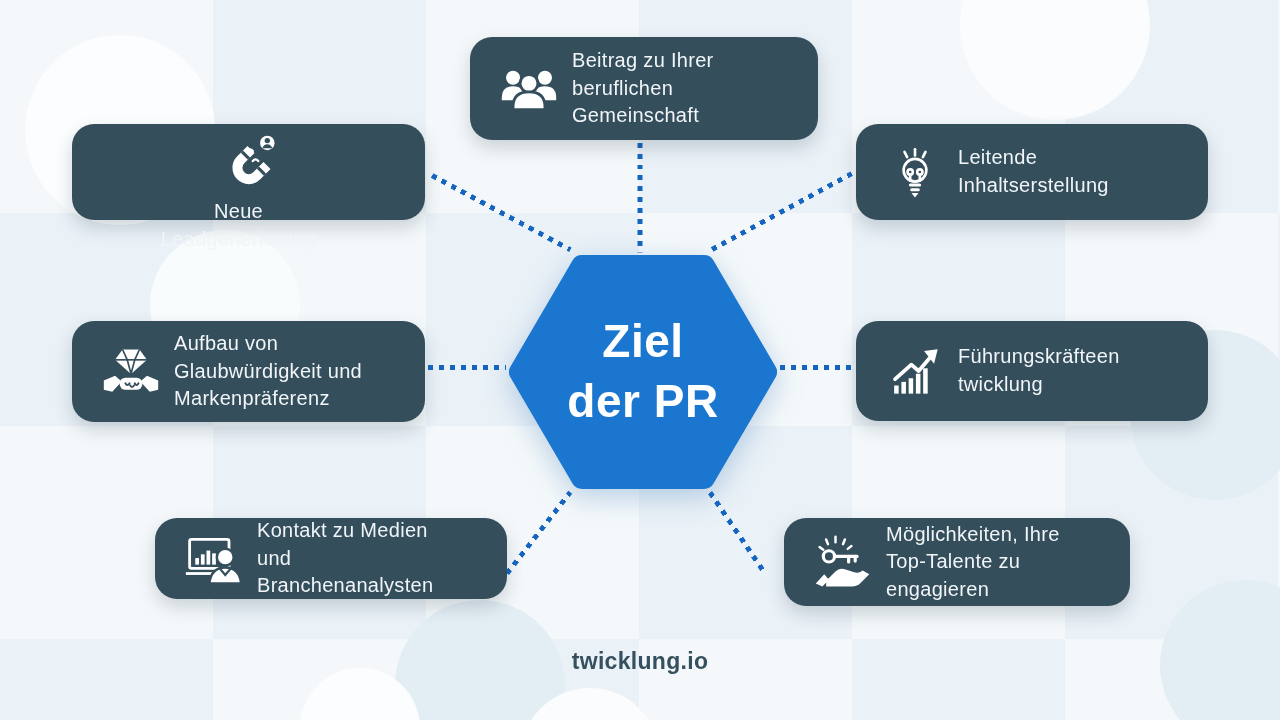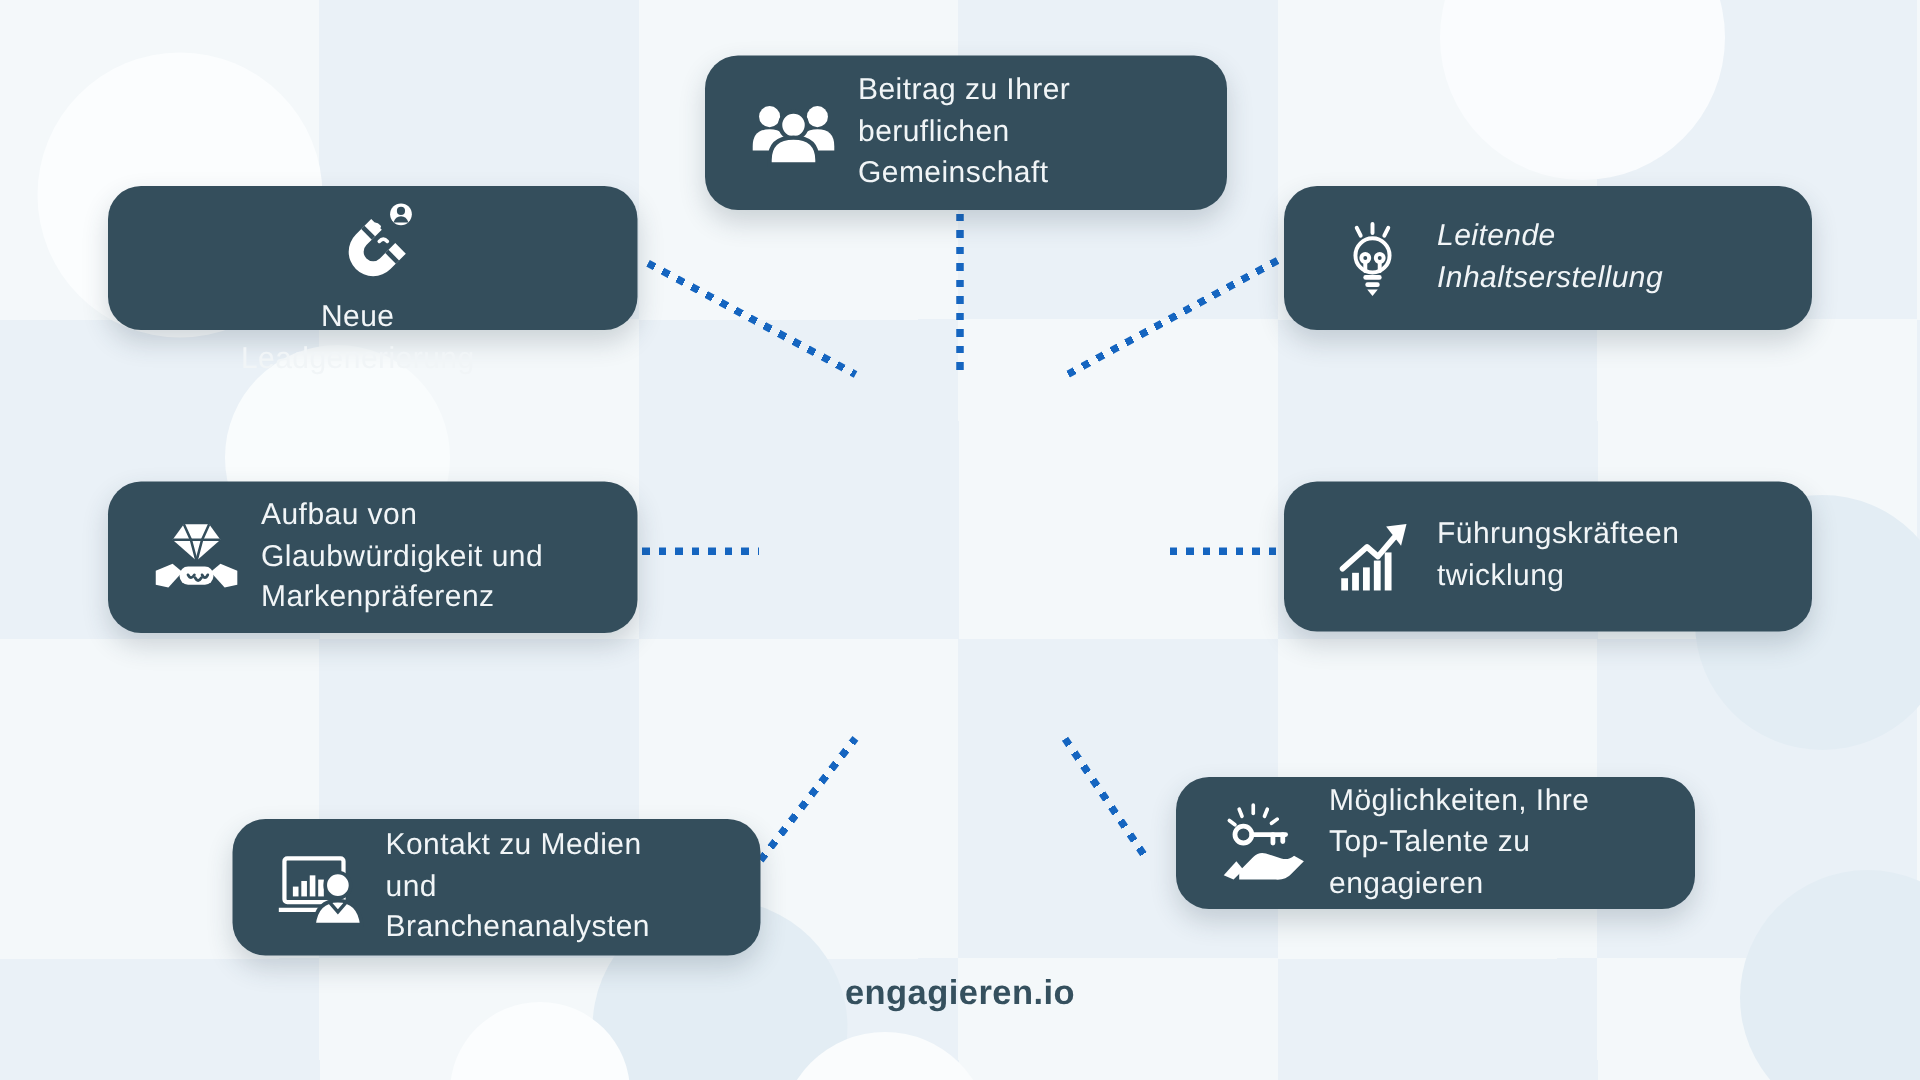--- a/index.html
+++ b/index.html
@@ -57,24 +57,24 @@
     padding:0 18px 0 22px;
   }
   .card .icon{flex:0 0 74px;display:flex;justify-content:center;align-items:center;}
   .card .label{
     font-size:20px;line-height:1.38;white-space:pre-line;letter-spacing:.3px;
     padding-left:6px;
   }
   .card.center .label{flex:1;text-align:center;padding-right:30px;}
   #card-community{left:470px;top:37px;width:348px;height:103px;}
   #card-lead{left:72px;top:124px;width:353px;height:96px;flex-direction:column;}
-  #card-content{left:856px;top:124px;width:352px;height:96px;font-style:italic;}
+  #card-content{left:856px;top:124px;width:352px;height:96px;}
   #card-credibility{left:72px;top:321px;width:353px;height:101px;}
   #card-leadership{left:856px;top:321px;width:352px;height:100px;}
-  #card-media{left:155px;top:518px;width:352px;height:91px;margin-top:28px;}
+  #card-media{left:155px;top:518px;width:352px;height:81px;}
   #card-talent{left:784px;top:518px;width:346px;height:88px;}
 
   
   .hexagon{
     position:absolute;left:508px;top:252px;width:270px;height:240px;
     filter:drop-shadow(0 8px 14px rgba(27,100,170,.28));
   }
   .hexagon svg{position:absolute;left:0;top:0;}
   .hex-title{
     position:absolute;inset:0;display:flex;align-items:center;justify-content:center;
@@ -107,20 +107,27 @@
   <div class="bg-shape bg8"></div>
 
   <div class="connector c-top"></div>
   <div class="connector c-topleft"></div>
   <div class="connector c-topright"></div>
   <div class="connector c-left"></div>
   <div class="connector c-right"></div>
   <div class="connector c-botleft"></div>
   <div class="connector c-botright"></div>
 
+  <div class="hexagon">
+    <svg width="270" height="240" viewBox="0 0 270 240">
+      <polygon points="12,120 74,14 196,14 258,120 196,226 74,226" fill="#1b76d0" stroke="#1b76d0" stroke-width="22" stroke-linejoin="round"></polygon>
+    </svg>
+    <div class="hex-title">Ziel
+der PR</div>
+  </div>
 
   <div class="card" id="card-community">
     <span class="icon">
       <svg width="60" height="60" viewBox="0 0 64 64">
         <circle class="w" cx="15" cy="20" r="7.5"></circle>
         <circle class="w" cx="49" cy="20" r="7.5"></circle>
         <path class="w" d="M3 41 q0 -12 12 -12 q12 0 12 12 v3 h-24 z"></path>
         <path class="w" d="M37 41 q0 -12 12 -12 q12 0 12 12 v3 h-24 z"></path>
         <circle class="w" cx="32" cy="26" r="9.5" stroke="#344e5c" stroke-width="3"></circle>
         <path class="w" d="M15 51 q0 -16 17 -16 q17 0 17 16 v3 h-34 z" stroke="#344e5c" stroke-width="3"></path>
@@ -253,15 +260,15 @@
         </g>
         <path class="w" d="M14 52 l10 -10 q4 -4 9 -2.5 l11 3.5 q5 1.5 9 -2 l7 4 -9 9 q-4 4.5 -11 4 l-26 0 z"></path>
         <polygon class="w" points="3,55 12,45 17,51 10,58"></polygon>
       </svg>
     </span>
     <span class="label">Möglichkeiten, Ihre
 Top-Talente zu
 engagieren</span>
   </div>
 
-  <div class="footer">engagieren.io</div>
+  <div class="footer">twicklung.io</div>
 
 </div>
 
 </body></html>

